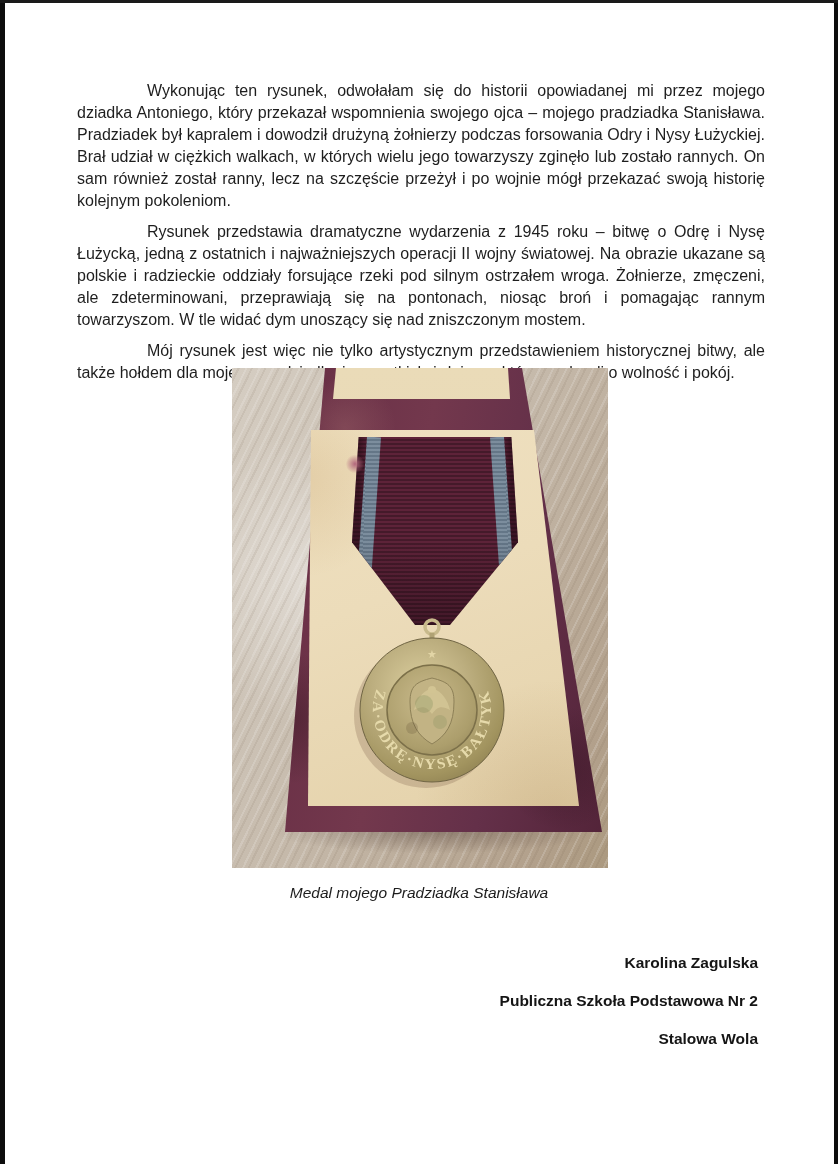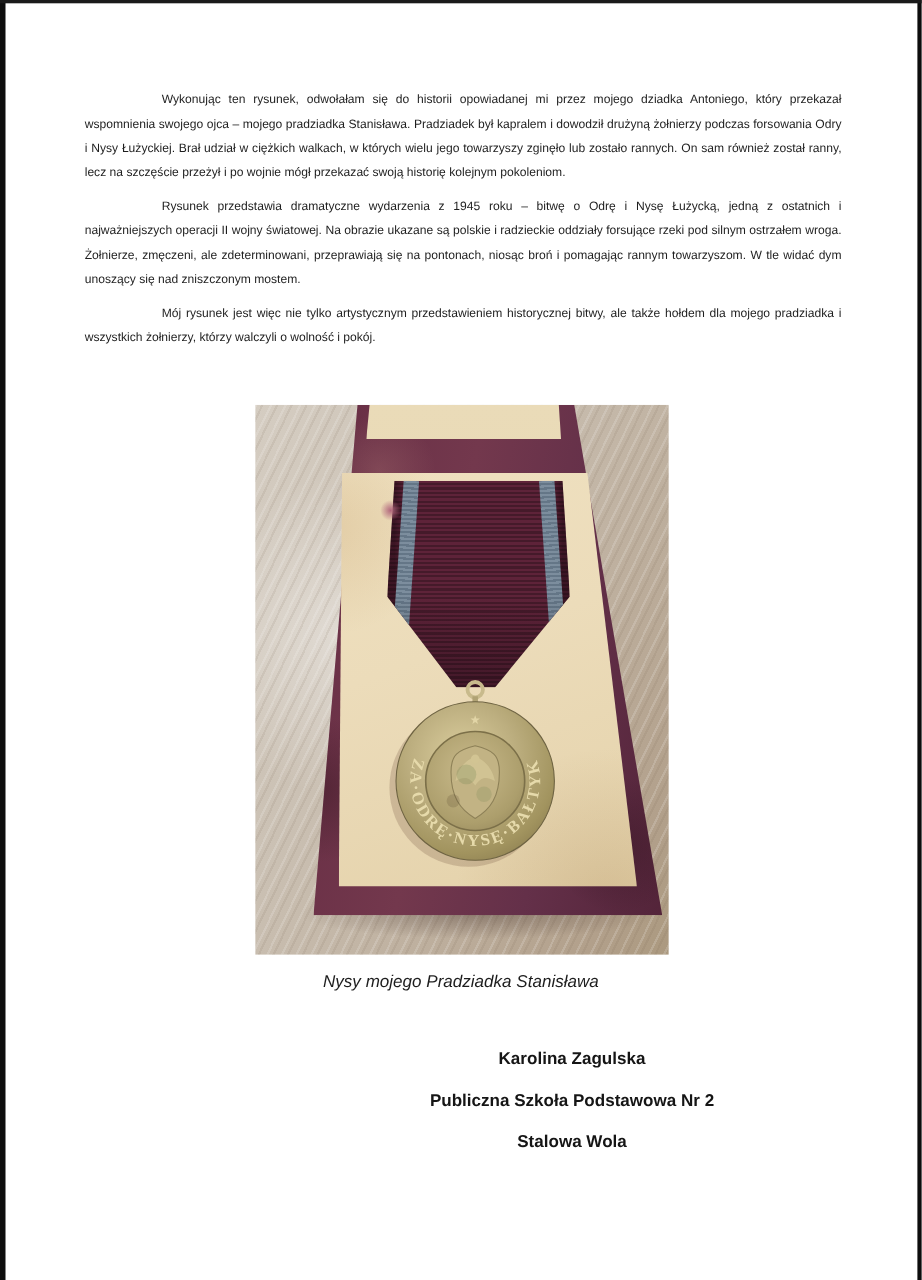--- a/index.html
+++ b/index.html
@@ -11,21 +11,21 @@
   }
   
   .scan-edge{position:absolute;background:#0d0d0d;z-index:30;}
   .scan-edge.left{left:0;top:0;width:5px;height:1164px;}
   .scan-edge.right{right:0;top:0;width:4px;height:1164px;}
   .scan-edge.top{left:0;top:0;width:838px;height:3px;background:#1a1a1a;}
 
   
   .text-block{
     position:absolute;left:77px;top:80px;width:688px;
-    color:#1e1e1e;font-size:11px;line-height:22px;
+    color:#1e1e1e;font-size:16px;line-height:22px;
   }
   .text-block p{
     margin:0 0 9px 0;
     text-align:justify;
     text-indent:70px;
   }
 
   
   .photo{
     position:absolute;left:232px;top:368px;width:376px;height:500px;
@@ -100,21 +100,21 @@
     position:absolute;left:114px;top:86px;width:18px;height:20px;border-radius:50%;
     background:radial-gradient(circle,#b2677c,rgba(178,103,124,0) 70%);
   }
   .medal-svg{position:absolute;left:120px;top:232px;width:160px;height:190px;}
   .caption{
     position:absolute;left:131px;top:884px;width:576px;
     text-align:center;font-style:italic;font-size:15.5px;color:#1d1d1d;
   }
   .signature{
     position:absolute;left:282px;top:944px;width:476px;
-    text-align:center;font-weight:bold;font-size:15.5px;color:#151515;
+    text-align:right;font-weight:bold;font-size:15.5px;color:#151515;
     line-height:38px;
   }
 </style>
 </head>
 <body>
 
 <div class="scan-edge left"></div>
 <div class="scan-edge right"></div>
 <div class="scan-edge top"></div>
 
@@ -171,19 +171,19 @@
     <circle cx="60" cy="128" r="6" fill="rgba(70,55,35,0.18)"></circle>
 
     <text x="80" y="58" text-anchor="middle" font-size="11" fill="#e2d5a6">★</text>
 
     <text font-family="Liberation Serif, serif" font-size="15" font-weight="bold" fill="#e6daab" letter-spacing="2">
       <textPath href="#medal-arc" startOffset="50%" text-anchor="middle" textLength="228" lengthAdjust="spacingAndGlyphs">ZA·ODRĘ·NYSĘ·BAŁTYK</textPath>
     </text>
   </svg>
 </div>
 
-<div class="caption">Nysy mojego Pradziadka Stanisława</div>
+<div class="caption">Medal mojego Pradziadka Stanisława</div>
 
 <div class="signature">
   <div>Karolina Zagulska</div>
   <div>Publiczna Szkoła Podstawowa Nr 2</div>
   <div>Stalowa Wola</div>
 </div>
 
 </body></html>

